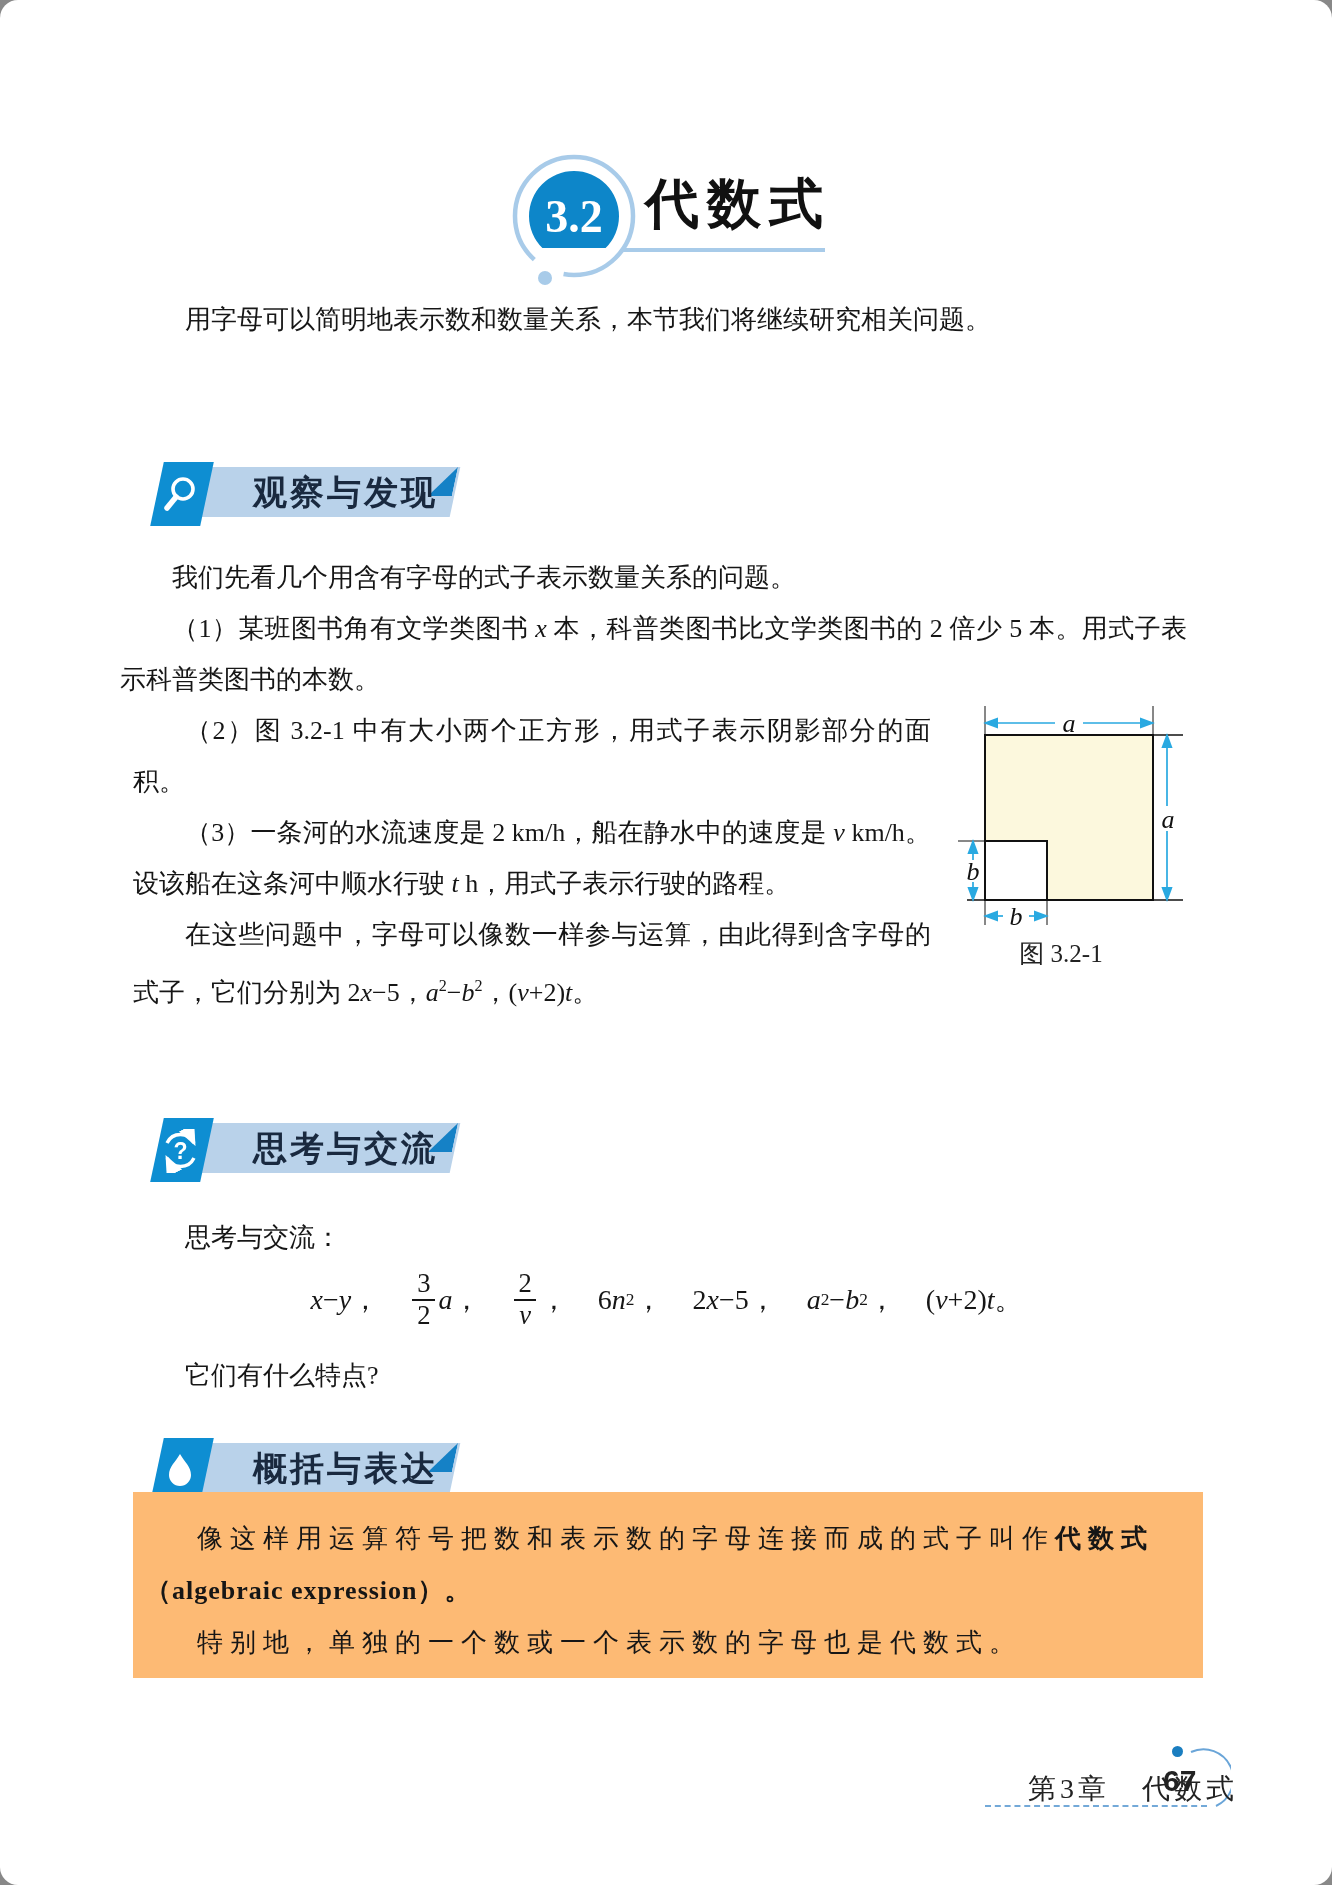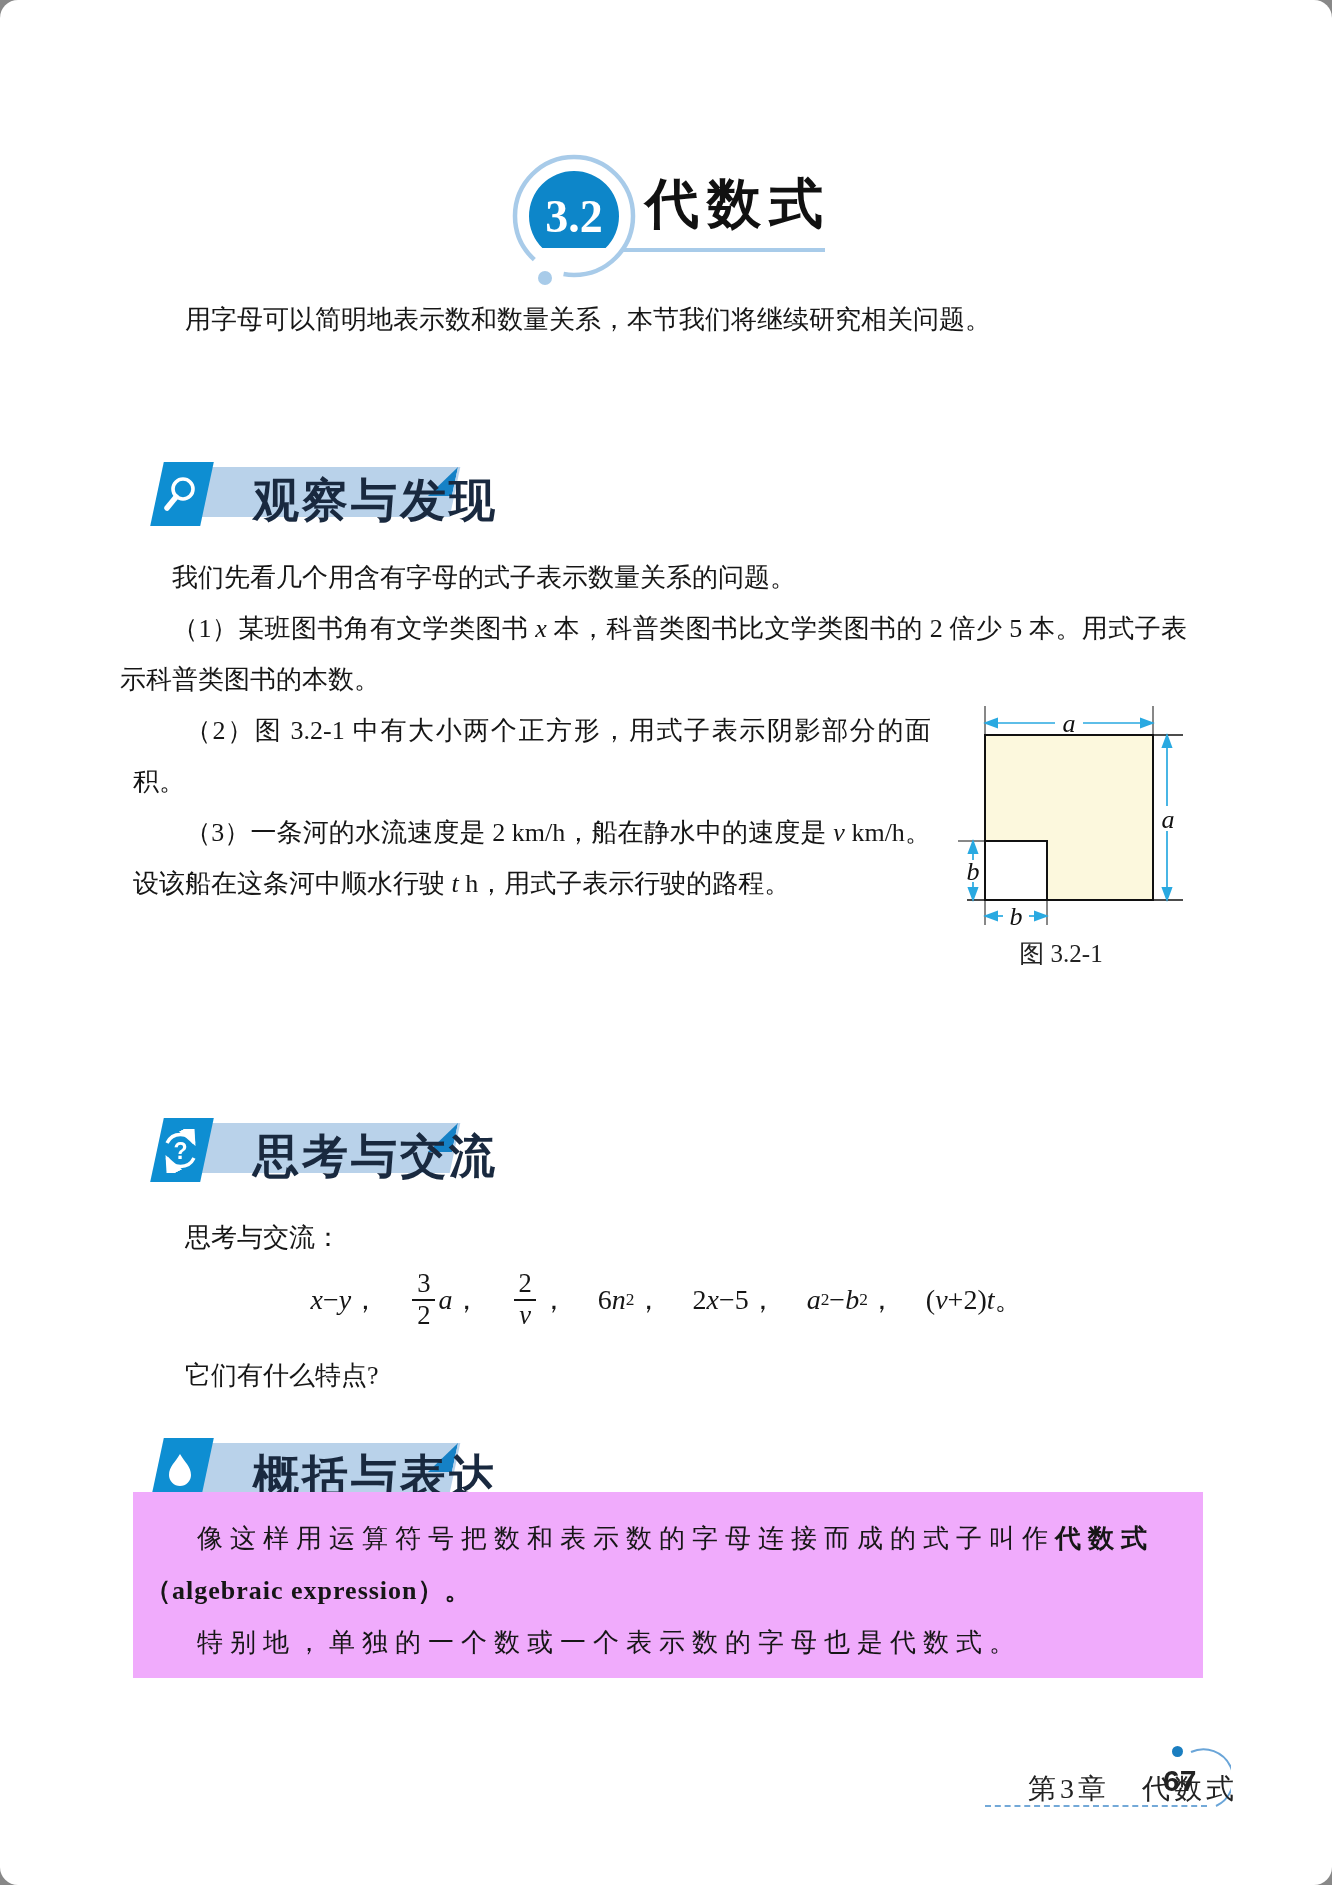--- a/index.html
+++ b/index.html
@@ -20,36 +20,36 @@
   
   .banner{position:absolute;left:133px;width:420px;height:64px;}
   .banner-iconbox{position:absolute;left:24px;top:0;width:50px;height:64px;
       background:#0e8ed2;transform:skewX(-12deg);}
   .banner-bar{position:absolute;left:72px;top:5px;width:250px;height:50px;
       background:#b9d2ea;transform:skewX(-12deg);}
   .banner-tri{position:absolute;left:298px;top:5px;width:24px;height:29px;
       background:#1581c6;transform:skewX(-12deg);
       clip-path:polygon(100% 0,100% 100%,0 100%);}
   .banner-label{position:absolute;left:120px;top:8px;font-family:"Liberation Sans","DejaVu Sans",sans-serif;
-      font-size:46px;font-weight:700;letter-spacing:3px;color:#19293f;}
+      font-size:34px;font-weight:700;letter-spacing:3px;color:#19293f;}
   .banner-glyph{position:absolute;left:26px;top:11px;}
 
   
   .formula-row{position:absolute;left:133px;top:1252px;width:1067px;height:96px;
       display:flex;align-items:center;justify-content:center;gap:30px;
       font-size:28px;}
   .expr{display:inline-flex;align-items:center;}
   .frac{display:inline-flex;flex-direction:column;align-items:center;
       line-height:1.12;font-size:0.95em;margin:0 3px;vertical-align:middle;}
   .frac .den{border-top:2px solid #161616;padding:0 5px;}
   .frac .num{padding:0 5px;}
 
   
   .sumbox{position:absolute;left:133px;top:1492px;width:1070px;height:186px;
-      background:#f0abfc;box-sizing:border-box;padding:20px 12px 0 12px;
+      background:#fdba74;box-sizing:border-box;padding:20px 12px 0 12px;
       font-size:26px;line-height:52px;}
   .sumbox .ls{letter-spacing:7px;}
   .sumbox .indent{text-indent:2em;}
   .nowrap{white-space:nowrap;}
 
   
   .footer-chapter{position:absolute;left:988px;top:1770px;font-size:28px;
       letter-spacing:4px;color:#222;margin-left:40px;}
   .footer-page{position:absolute;left:1163px;top:1764px;
       font-family:"Liberation Sans","DejaVu Sans",sans-serif;
@@ -89,20 +89,21 @@
   </div>
 
   <div class="abs bodyblock" style="left:120px;top:552px;width:1067px;">
     <p>我们先看几个用含有字母的式子表示数量关系的问题。</p>
     <p>（1）某班图书角有文学类图书 <span class="mi">x</span> 本，科普类图书比文学类图书的 2 倍少 5 本。用式子表示科普类图书的本数。</p>
   </div>
 
   <div class="abs bodyblock" style="left:133px;top:705px;width:798px;">
     <p>（2）图 3.2-1 中有大小两个正方形，用式子表示阴影部分的面积。</p>
     <p>（3）一条河的水流速度是 2 km/h，船在静水中的速度是 <span class="mi">v</span> km/h。设该船在这条河中顺水行驶 <span class="mi">t</span> h，用式子表示行驶的路程。</p>
+    <p>在这些问题中，字母可以像数一样参与运算，由此得到含字母的式子，它们分别为 2<span class="mi">x</span>−5，<span class="mi">a</span><sup>2</sup>−<span class="mi">b</span><sup>2</sup>，(<span class="mi">v</span>+2)<span class="mi">t</span>。</p>
   </div>
 
   <svg class="abs" style="left:935px;top:688px;" width="262" height="300">
     <defs>
       <marker id="arr" viewBox="0 0 8 6" refX="7" refY="3" markerWidth="9" markerHeight="7" orient="auto-start-reverse">
           <path d="M0,0 L8,3 L0,6 Z" fill="#29a9e1"></path>
         </marker>
     </defs>
 
     <rect x="50" y="47" width="168" height="165" fill="#fcf8dd" stroke="#111" stroke-width="2"></rect>

